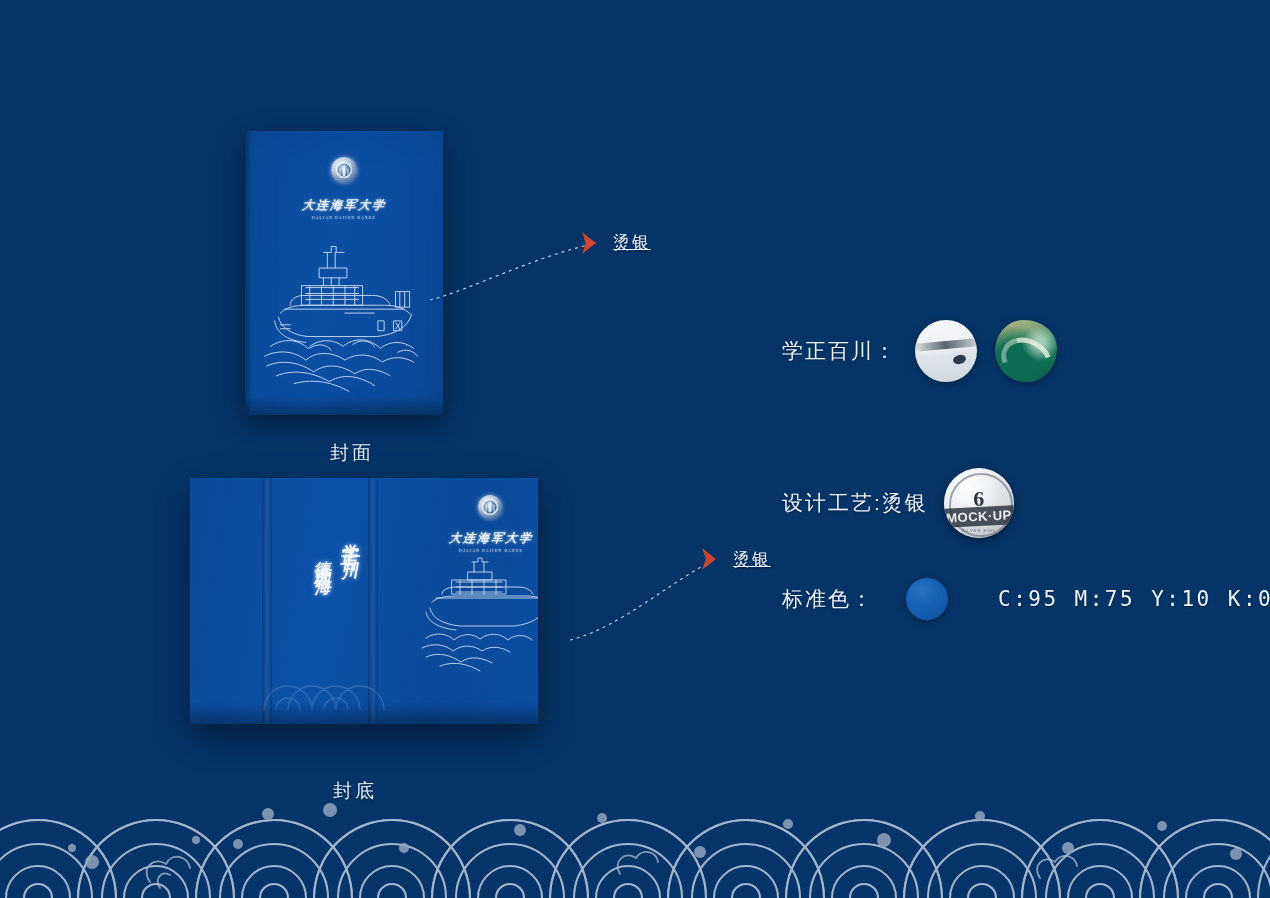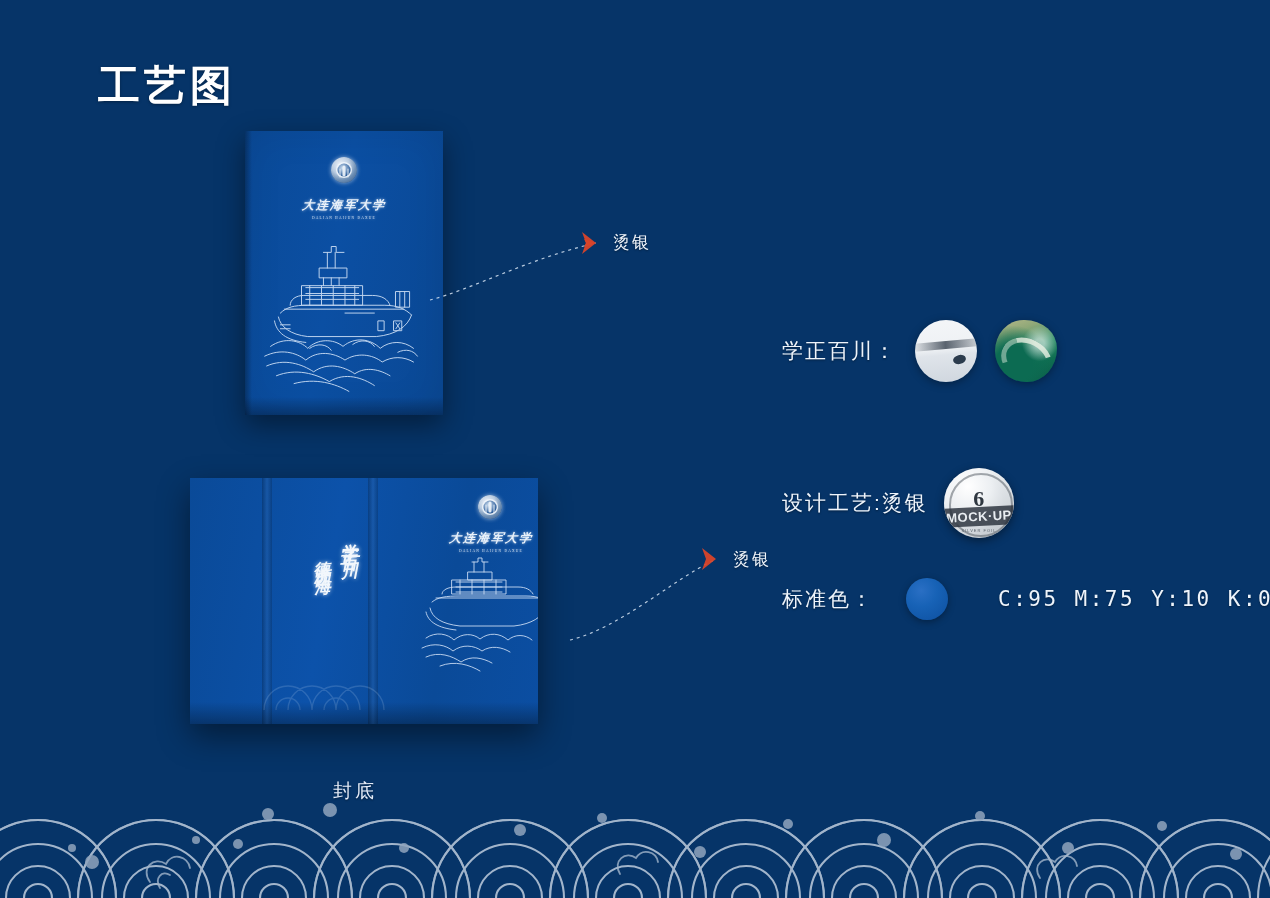--- a/index.html
+++ b/index.html
@@ -107,20 +107,21 @@
     text-shadow:0 1px 2px rgba(0,0,0,.4);
   }
   .caption.cap-cover{left:252px;top:440px;}
   .caption.cap-back{left:255px;top:742px;margin-top:36px;}
 
   
   .leaders{position:absolute;inset:0;pointer-events:none;}
   .lead-label{
     position:absolute;font-size:17px;color:#f0f5fb;letter-spacing:2px;
     text-shadow:0 1px 2px rgba(0,0,0,.4);
+    text-decoration:underline;
   }
   .lead-label.l1{left:613px;top:231px;}
   .lead-label.l2{left:733px;top:548px;}
 
   
   .info-row{position:absolute;display:flex;align-items:center;}
   .info-label{
     font-size:21px;color:#eef4fb;letter-spacing:2px;white-space:nowrap;
     text-shadow:0 1px 2px rgba(0,0,0,.4);
   }
@@ -201,21 +202,20 @@
   .cmyk span{margin-right:16px;}
 
   
   .wave-band{position:absolute;left:0;right:0;bottom:0;height:120px;}
 </style>
 </head>
 <body style="background: rgb(6, 52, 104);">
 
 <div class="stage">
 
-  <div class="page-title">工艺图</div>
 
   <div class="cover">
     <div class="emblem"></div>
     <div class="logo-type">
       <span class="cn">大连海军大学</span>
       <span class="en">DALIAN HAIJUN DAXUE</span>
     </div>
     <div class="ship-wrap">
       <svg viewBox="0 0 190 175" width="186" height="175" fill="none" stroke="#cfe0f6" stroke-width="1" stroke-linecap="round" stroke-linejoin="round" opacity=".92">
         <path d="M74 22 h8 v-6 h5 v6 h8"></path>
@@ -243,20 +243,21 @@
         <path d="M26 148 c20 -8 40 -2 54 6 c16 -10 34 -4 46 4"></path>
         <path d="M44 156 c22 -6 42 0 56 8"></path>
         <path d="M60 120 c8 -6 18 -4 22 2"></path>
         <path d="M104 116 c8 -6 18 -4 22 2"></path>
         <path d="M150 124 c8 -4 16 -2 20 4"></path>
       </svg>
     </div>
     <div class="bottom-shade"></div>
   </div>
 
+  <div class="caption cap-cover">封面</div>
 
   <div class="spread">
     <div class="fold f1"></div>
     <div class="fold f2"></div>
 
     <div class="calli">
       <div class="col c1">学正百川</div>
       <div class="col c2">德济四海</div>
     </div>
 

